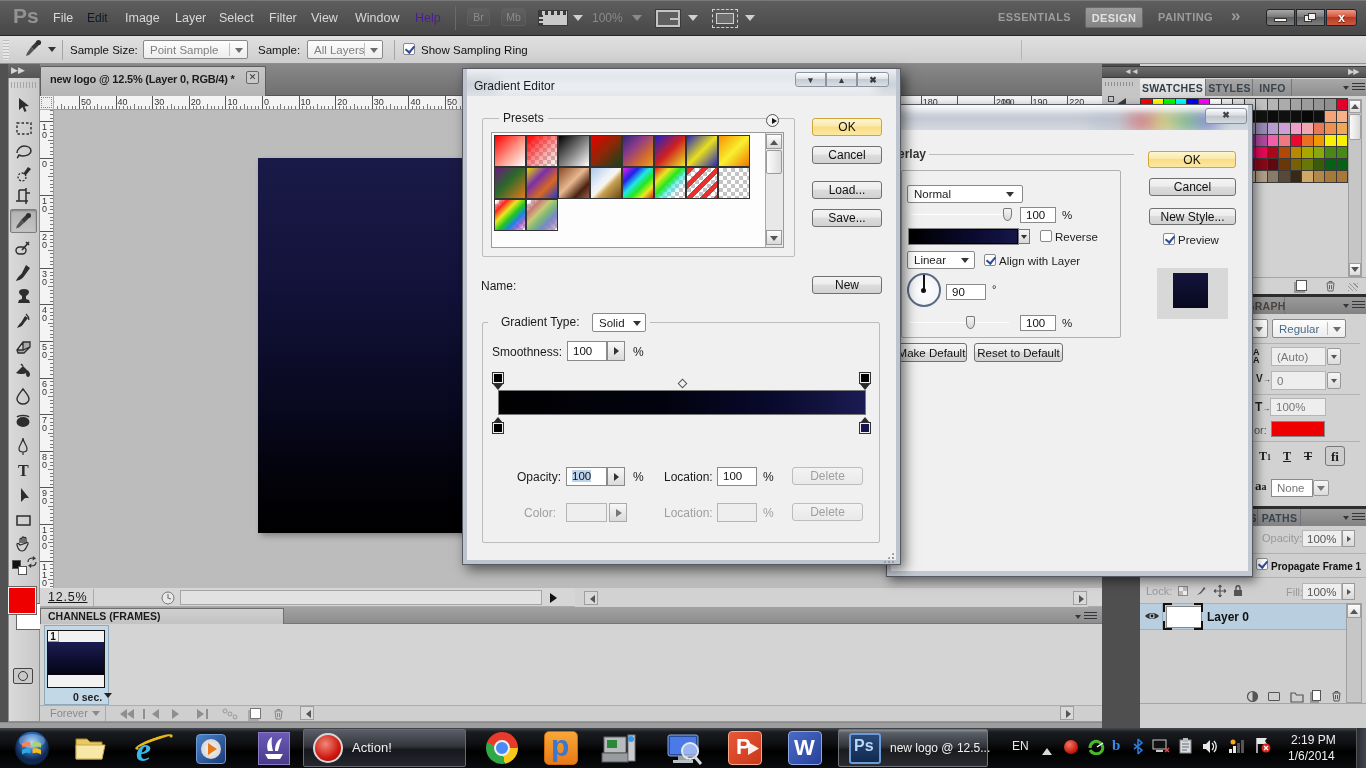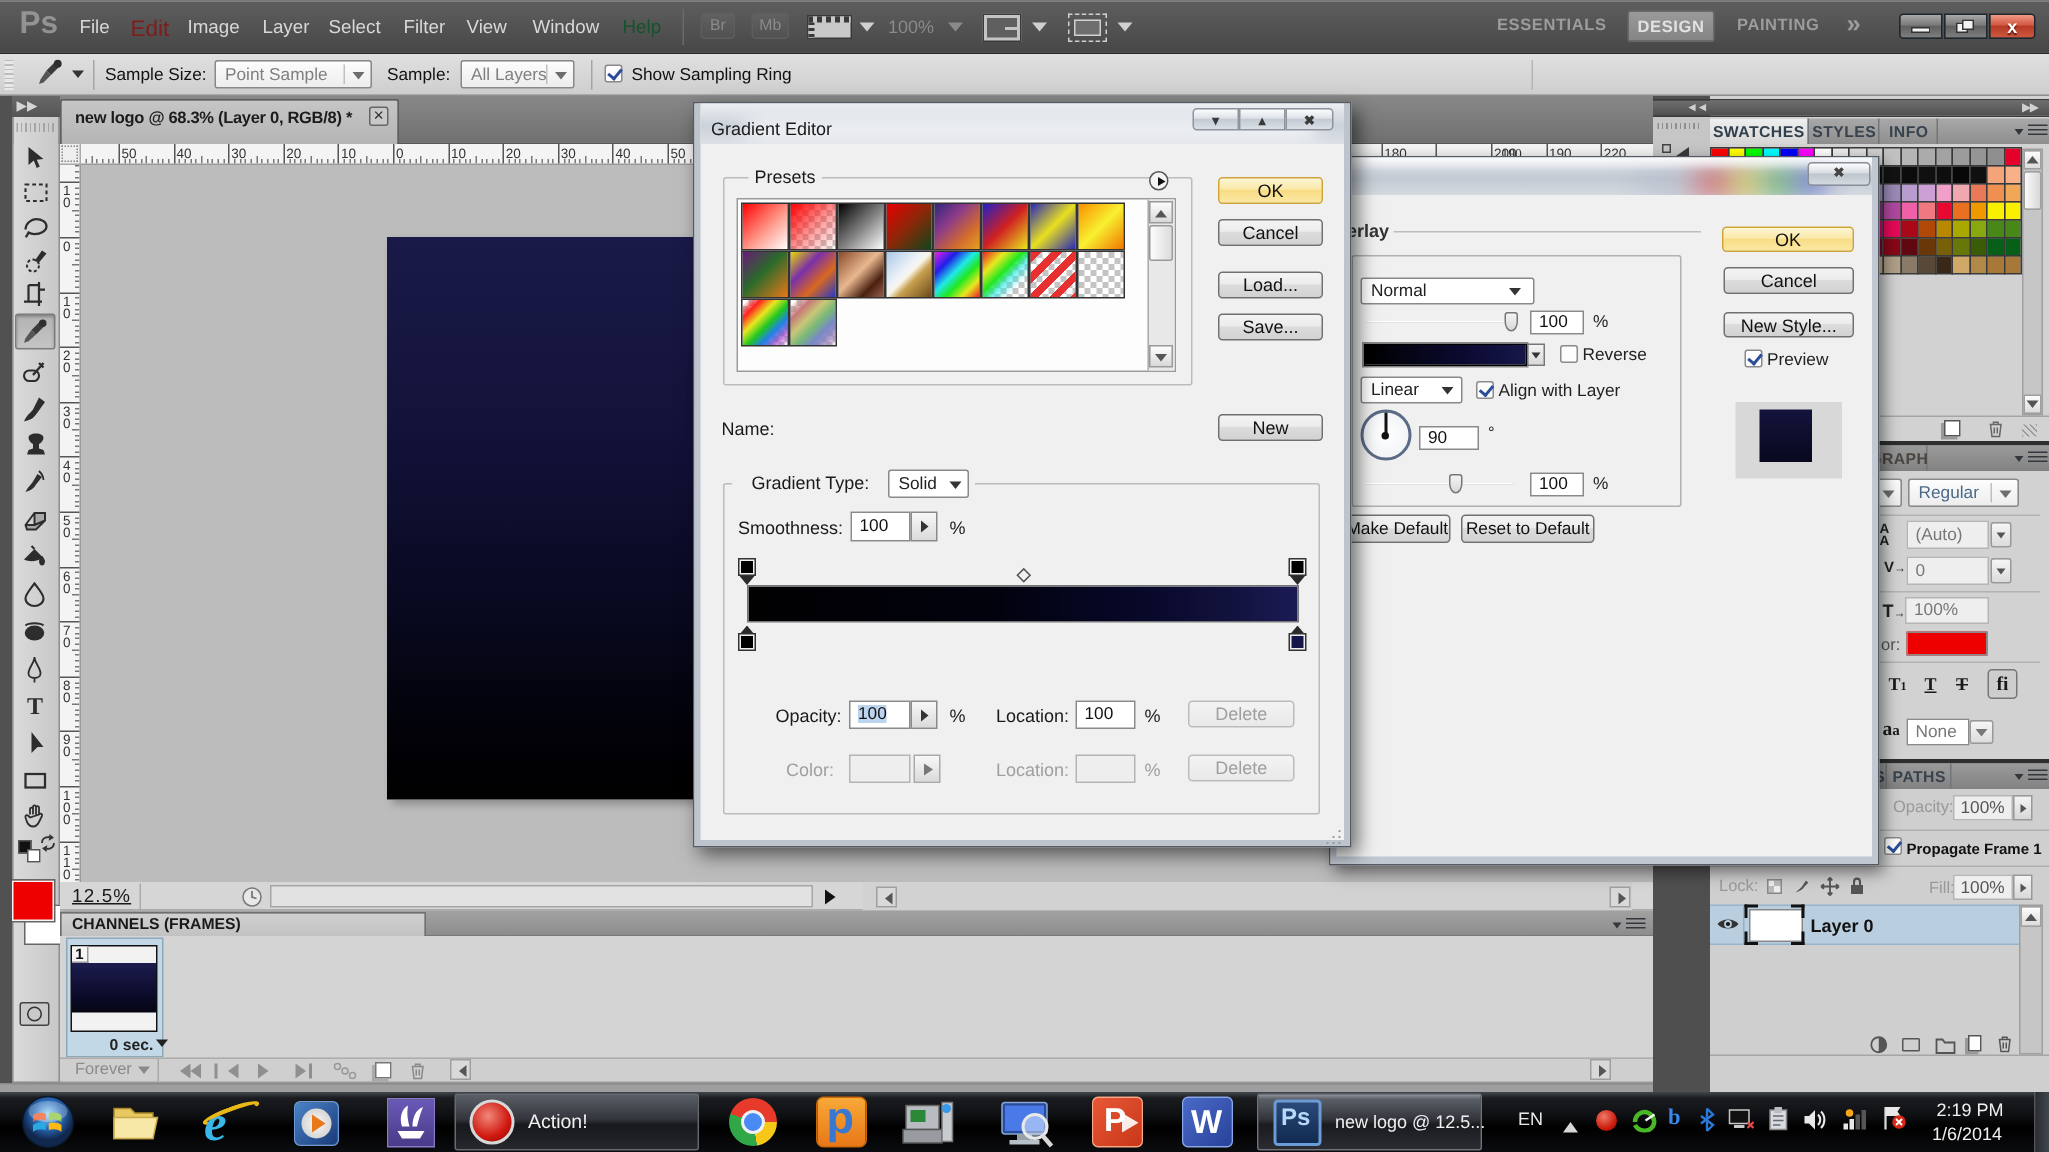--- a/index.html
+++ b/index.html
@@ -21,28 +21,28 @@
 .ptab{position:absolute;top:0;height:17px;font-size:10.5px;font-weight:bold;color:#39434e;text-align:center;line-height:18px;letter-spacing:.3px;border-right:1px solid #71767c;}
 .pmenu{position:absolute;width:22px;height:9px;}
 .pmenu i{position:absolute;left:0;top:3px;width:0;height:0;border:3px solid transparent;border-top:4px solid #33373c;}
 .pmenu div{position:absolute;left:9px;right:0;height:1px;background:#33373c;}
 </style></head><body>
 <div id="root">
 
 <div class="a" style="left:0;top:0;width:1366px;height:36px;background:linear-gradient(#5e5e5e,#474747);border-top:1px solid #787878;border-bottom:1px solid #262626;"></div>
 <div class="a" style="left:13px;top:4px;font-size:21px;color:#9a9a9a;font-weight:bold;opacity:.9;">Ps</div>
 <div class="a" style="left:53px;top:11px;font-size:12.5px;color:#d8d8d8;">File</div>
-<div class="a" style="left:87px;top:11px;font-size:15px;color:#7f1d1d;">Edit</div>
+<div class="a" style="left:87px;top:11px;font-size:12px;color:#0f172a;">Edit</div>
 <div class="a" style="left:125px;top:11px;font-size:12.5px;color:#d8d8d8;">Image</div>
 <div class="a" style="left:175px;top:11px;font-size:12.5px;color:#d8d8d8;">Layer</div>
 <div class="a" style="left:219px;top:11px;font-size:12.5px;color:#d8d8d8;">Select</div>
 <div class="a" style="left:269px;top:11px;font-size:12.5px;color:#d8d8d8;">Filter</div>
 <div class="a" style="left:311px;top:11px;font-size:12.5px;color:#d8d8d8;">View</div>
 <div class="a" style="left:355px;top:11px;font-size:12.5px;color:#d8d8d8;">Window</div>
-<div class="a" style="left:415px;top:11px;font-size:12.5px;color:#14532d;">Help</div>
+<div class="a" style="left:415px;top:11px;font-size:12.5px;color:#4c1d95;">Help</div>
 <div class="a" style="left:455px;top:6px;width:1px;height:24px;background:#6a6a6a;"></div>
 <div class="a" style="left:467px;top:8px;width:23px;height:18px;border:1px solid #5e5e5e;border-radius:3px;background:linear-gradient(#616161,#515151);color:#8b8b8b;font-size:10.5px;text-align:center;line-height:17px;">Br</div>
 <div class="a" style="left:501px;top:8px;width:25px;height:18px;border:1px solid #5e5e5e;border-radius:3px;background:linear-gradient(#616161,#515151);color:#8b8b8b;font-size:10.5px;text-align:center;line-height:17px;">Mb</div>
 <div class="a" style="left:538px;top:10px;width:30px;height:16px;background:#c9c9c9;border:1px solid #3a3a3a;">
       <div style="position:absolute;left:0;top:0;right:0;height:4px;background:repeating-linear-gradient(90deg,#3a3a3a 0 3px,#c9c9c9 3px 6px);"></div>
       <div style="position:absolute;left:0;bottom:0;width:4px;top:4px;background:repeating-linear-gradient(#3a3a3a 0 2px,#c9c9c9 2px 4px);"></div>
     </div>
 <div class="a" style="left:573px;top:15px;width:0;height:0;border:5px solid transparent;border-top:6px solid #d0d0d0;"></div>
 <div class="a" style="left:592px;top:11px;font-size:12px;color:#8a8a8a;">100%</div>
 <div class="a" style="left:632px;top:15px;width:0;height:0;border:5px solid transparent;border-top:6px solid #8a8a8a;"></div>
@@ -86,21 +86,21 @@
       <span style="position:absolute;left:6px;top:3px;">All Layers</span>
       <span class="sep"></span>
       <span class="ar"></span>
     </div>
 <div class="a" style="left:394px;top:40px;width:1px;height:20px;background:#a5a5a5;"></div>
 <div class="cb on" style="left:403px;top:43px;"></div>
 <div class="a" style="left:421px;top:44px;font-size:11.5px;color:#111;">Show Sampling Ring</div>
 <div class="a" style="left:1021px;top:40px;width:1px;height:20px;background:#b5b5b5;"></div>
 <div class="a" style="left:0;top:64px;width:1366px;height:32px;background:linear-gradient(#888888,#707070);border-bottom:1px solid #565656;"></div>
 <div class="a" style="left:40px;top:66px;width:226px;height:30px;background:linear-gradient(#c6c6c6,#b4b4b4);border:1px solid #5e5e5e;border-bottom:none;border-radius:2px 2px 0 0;"></div>
-<div class="a" style="left:50px;top:73px;font-size:11px;font-weight:bold;color:#1c1c1c;letter-spacing:-0.2px;">new logo @ 68.3% (Layer 0, RGB/8) *</div>
+<div class="a" style="left:50px;top:73px;font-size:11px;font-weight:bold;color:#1c1c1c;letter-spacing:-0.2px;">new logo @ 12.5% (Layer 0, RGB/4) *</div>
 <div class="a" style="left:246px;top:71px;width:13px;height:13px;border:1px solid #666;border-radius:2px;background:#c9c9c9;color:#333;font-size:9px;line-height:11px;text-align:center;">✕</div>
 <div class="a" style="left:8px;top:64px;width:32px;height:14px;background:linear-gradient(#686868,#555);color:#d5d5d5;font-size:9px;line-height:13px;padding-left:3px;">▶▶</div>
 <div class="a" style="left:8px;top:78px;width:32px;height:644px;background:linear-gradient(90deg,#dadada,#c8c8c8);border:1px solid #8f8f8f;border-top:none;"></div>
 <div class="a" style="left:11px;top:82px;width:26px;height:6px;background:repeating-linear-gradient(90deg,#9a9a9a 0 1px,transparent 1px 3px);opacity:.8;"></div>
 <svg class="a" style="left:13px;top:95px;" width="20" height="20" viewBox="0 0 20 20">
       <path d="M6 3 L6 15 L9.5 12 L11.5 17 L13.5 16 L11.5 11.5 L16 11 Z" fill="#2d2d2d"></path>
     </svg>
 <svg class="a" style="left:13px;top:118px;" width="20" height="20" viewBox="0 0 20 20">
       <rect x="4" y="5" width="14" height="11" fill="none" stroke="#2d2d2d" stroke-width="1.4" stroke-dasharray="2.5 2"></rect>
     </svg>

